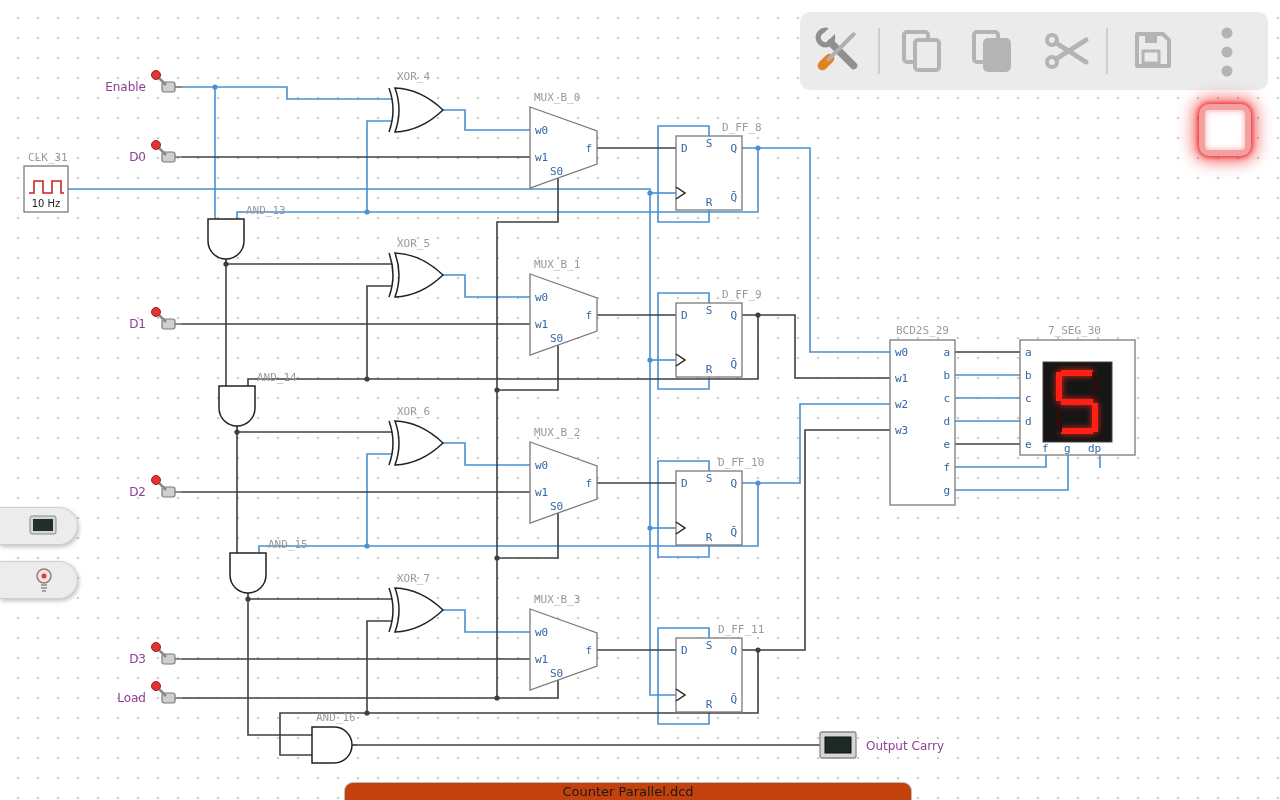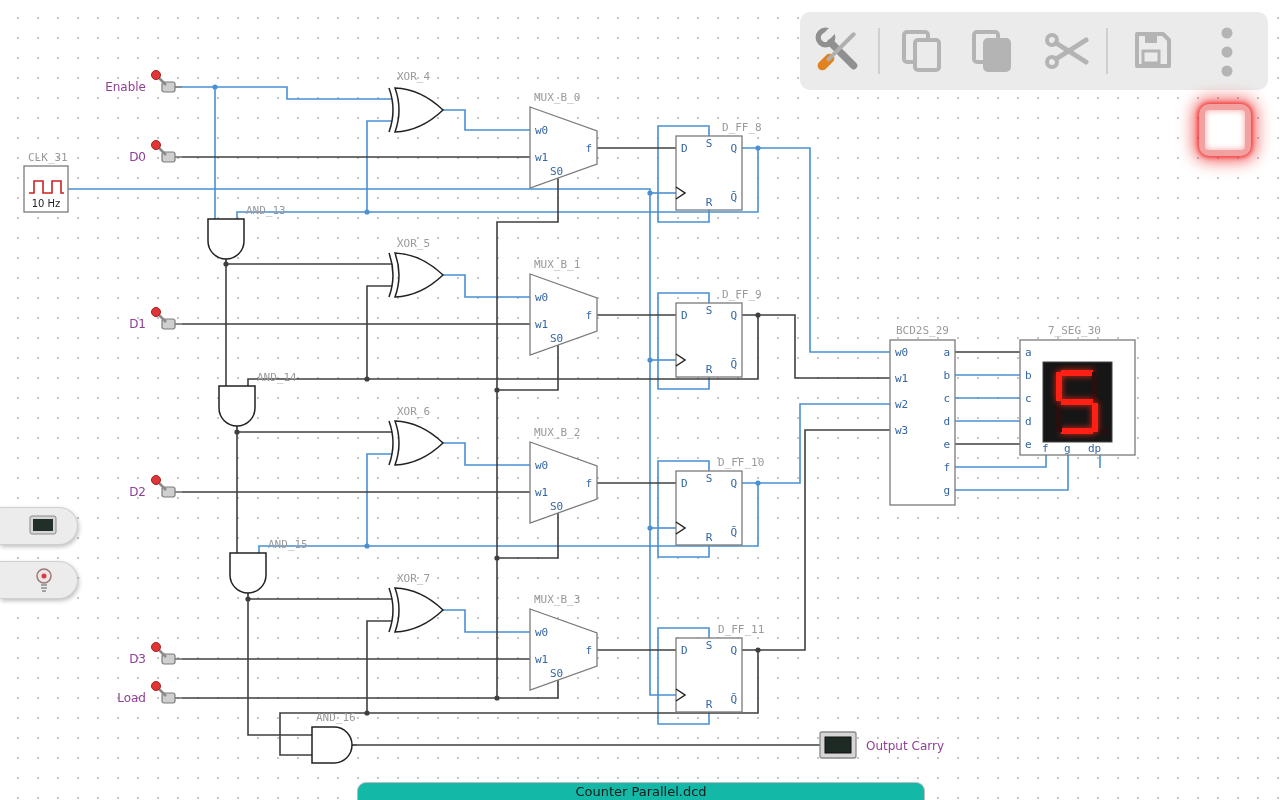--- a/index.html
+++ b/index.html
@@ -38,22 +38,22 @@
     box-shadow:0 0 16px 5px rgba(239,41,41,.75),0 0 4px 1px rgba(239,41,41,.9),inset 0 0 6px rgba(239,41,41,.45);
   }
   .panel{
     position:absolute;left:0;width:78px;height:38px;background:#ececec;
     border:1px solid #cfcfcf;border-left:none;border-radius:0 19px 19px 0;
     box-shadow:1px 2px 4px rgba(0,0,0,.25);
     display:flex;align-items:center;justify-content:center;padding-left:10px;box-sizing:border-box;
   }
   .p1{top:507px;} .p2{top:561px;}
   .filetab{
-    position:absolute;left:357px;top:782px;width:568px;height:18px;
-    background:#14b8a6;border:1px solid #bdbdbd;border-bottom:none;
+    position:absolute;left:344px;top:782px;width:568px;height:18px;
+    background:#c2410c;border:1px solid #bdbdbd;border-bottom:none;
     border-radius:9px 9px 0 0;text-align:center;line-height:18px;
     font-size:13px;color:#1a1a1a;box-sizing:border-box;
   }
 </style>
 </head>
 <body>
 
 <svg id="circuit" width="1280" height="800" viewBox="0 0 1280 800">
   <defs>
     <g id="sw">

